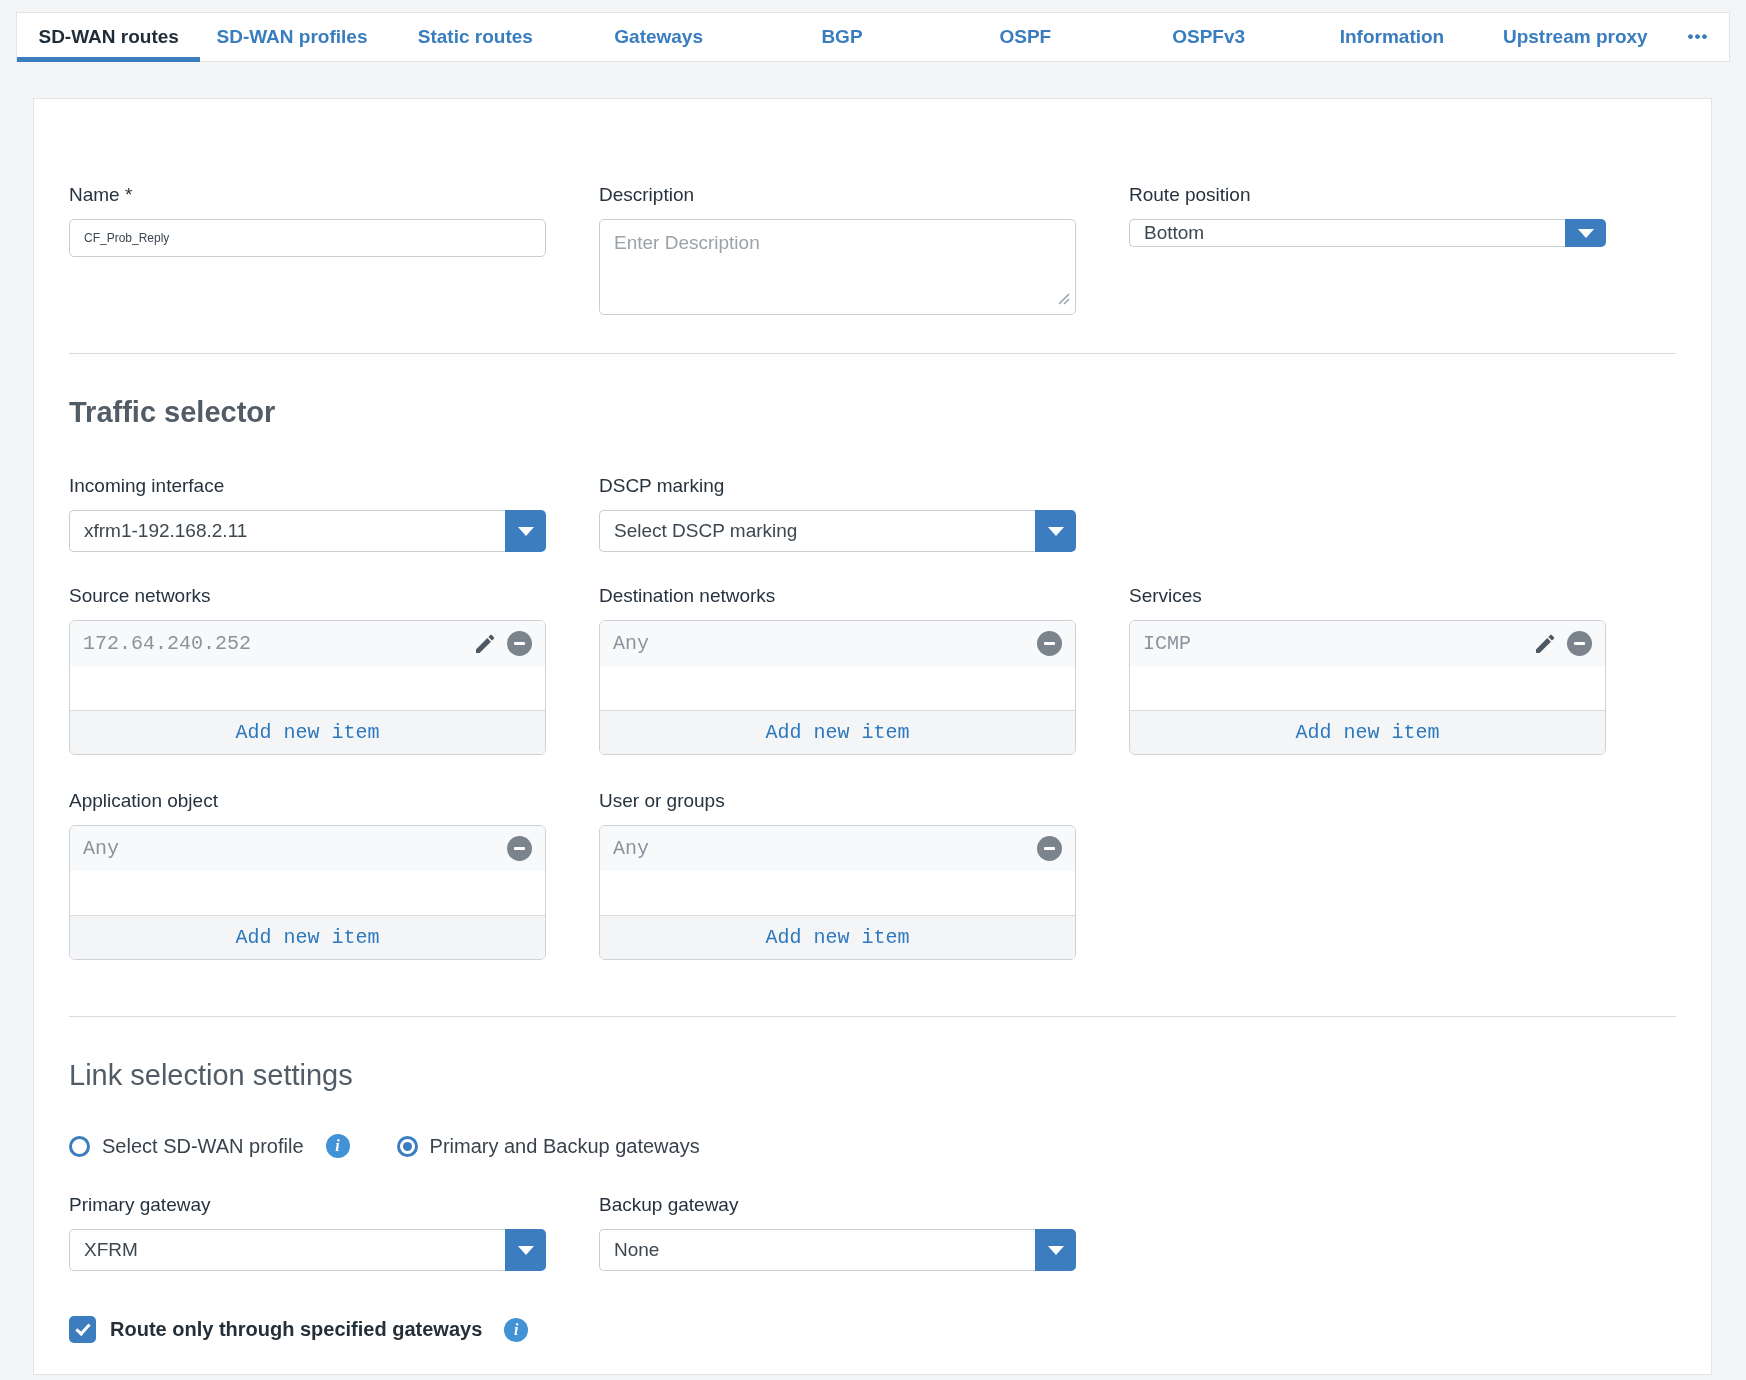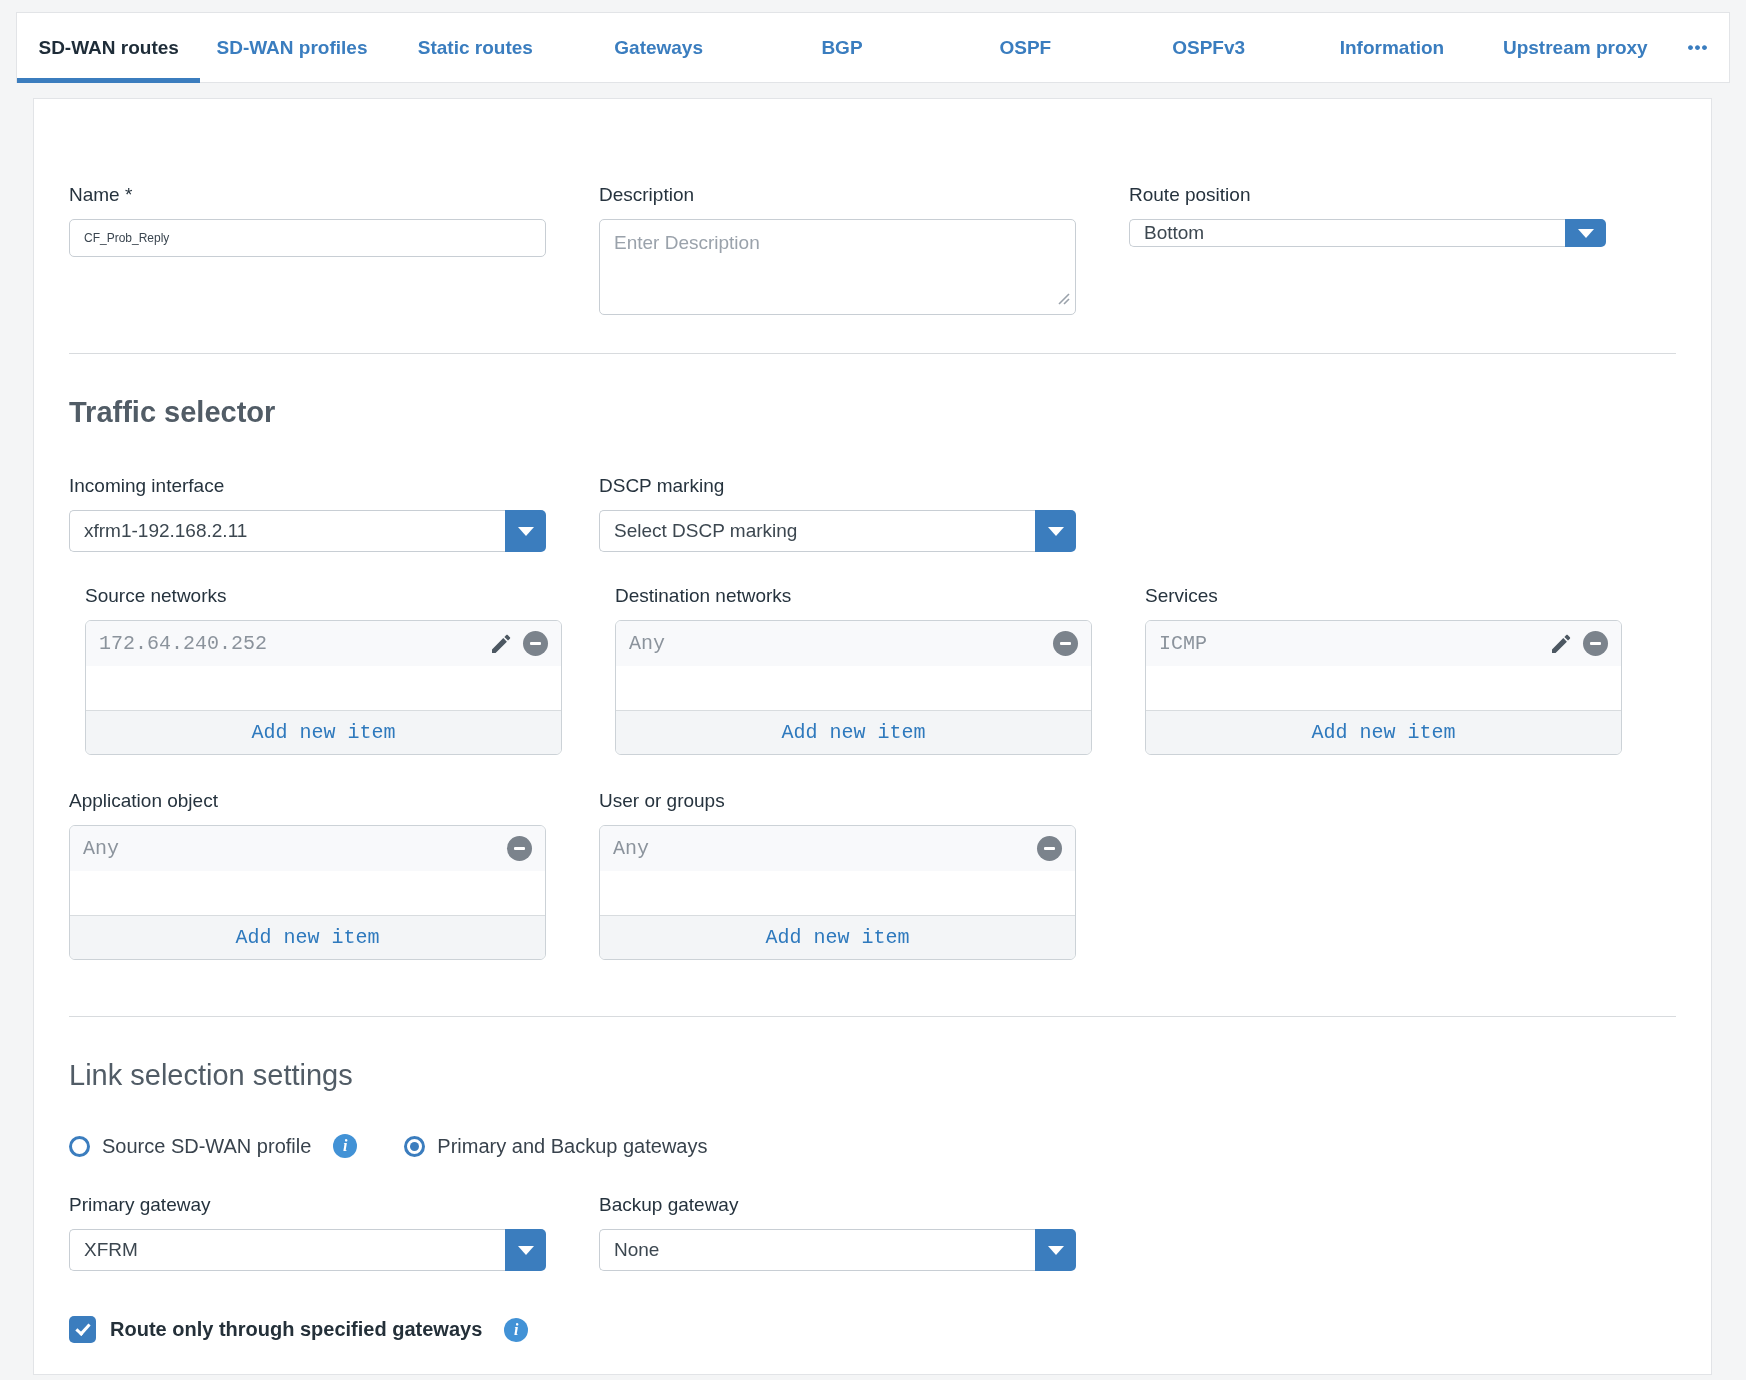--- a/index.html
+++ b/index.html
@@ -5,21 +5,21 @@
   * { box-sizing: border-box; margin: 0; padding: 0; }
   html, body {
     width: 1746px; height: 1380px;
     background: #f4f5f6;
     font-family: "Liberation Sans", sans-serif;
     overflow: hidden;
   }
 
   
   .tabbar {
-    position: absolute; left: 16px; top: 12px; width: 1714px; height: 71px;
+    position: absolute; left: 16px; top: 12px; width: 1714px; height: 50px;
     background: #ffffff; border: 1px solid #e2e4e7;
     display: flex; align-items: stretch;
   }
   .tab {
     flex: 1; display: flex; align-items: center; justify-content: center;
     font-size: 19px; font-weight: 700; color: #3a7dbf;
     position: relative; cursor: pointer; white-space: nowrap;
   }
   .tab.active { color: #1e2c38; }
   .tab.active::after {
@@ -205,21 +205,21 @@
       <div class="select">
         <div class="select-value">Select DSCP marking</div>
         <div class="select-btn">
           <span class="caret-down"></span>
         </div>
       </div>
     </div>
     <div></div>
   </div>
 
-  <div class="grid3" style="margin-top: 33px; margin-left: 16px;">
+  <div class="grid3" style="margin-top: 33px;">
     <div>
       <span class="field-label">Source networks</span>
       <div class="listbox">
         <div class="item-row">
           <span>172.64.240.252</span>
           <span class="spacer"></span>
           <span class="icon-btn pencil-icon">
             <svg width="24" height="24" viewBox="0 0 24 24" fill="#4d5862">
               <path d="M3 17.4V21h3.6L17.9 9.7l-3.6-3.6L3 17.4zM20.9 6.7c.4-.4.4-1 0-1.4l-2.2-2.2c-.4-.4-1-.4-1.4 0l-1.9 1.9 3.6 3.6 1.9-1.9z"></path>
             </svg>
@@ -302,21 +302,21 @@
     <div></div>
   </div>
 
   <div class="divider" style="margin-top: 56px;"></div>
 
   <div class="section-title" style="margin-top: 42px;">Link selection settings</div>
 
   <div class="radio-row" style="margin-top: 42px;">
     <div class="radio">
       <span class="radio-circle"></span>
-      <span class="radio-label">Source SD-WAN profile</span>
+      <span class="radio-label">Select SD-WAN profile</span>
     </div>
     <span class="info-icon" style="margin-left: 22px;">i</span>
     <div class="radio" style="margin-left: 47px;">
       <span class="radio-circle checked"></span>
       <span class="radio-label">Primary and Backup gateways</span>
     </div>
   </div>
 
   <div class="grid3" style="margin-top: 36px;">
     <div>

